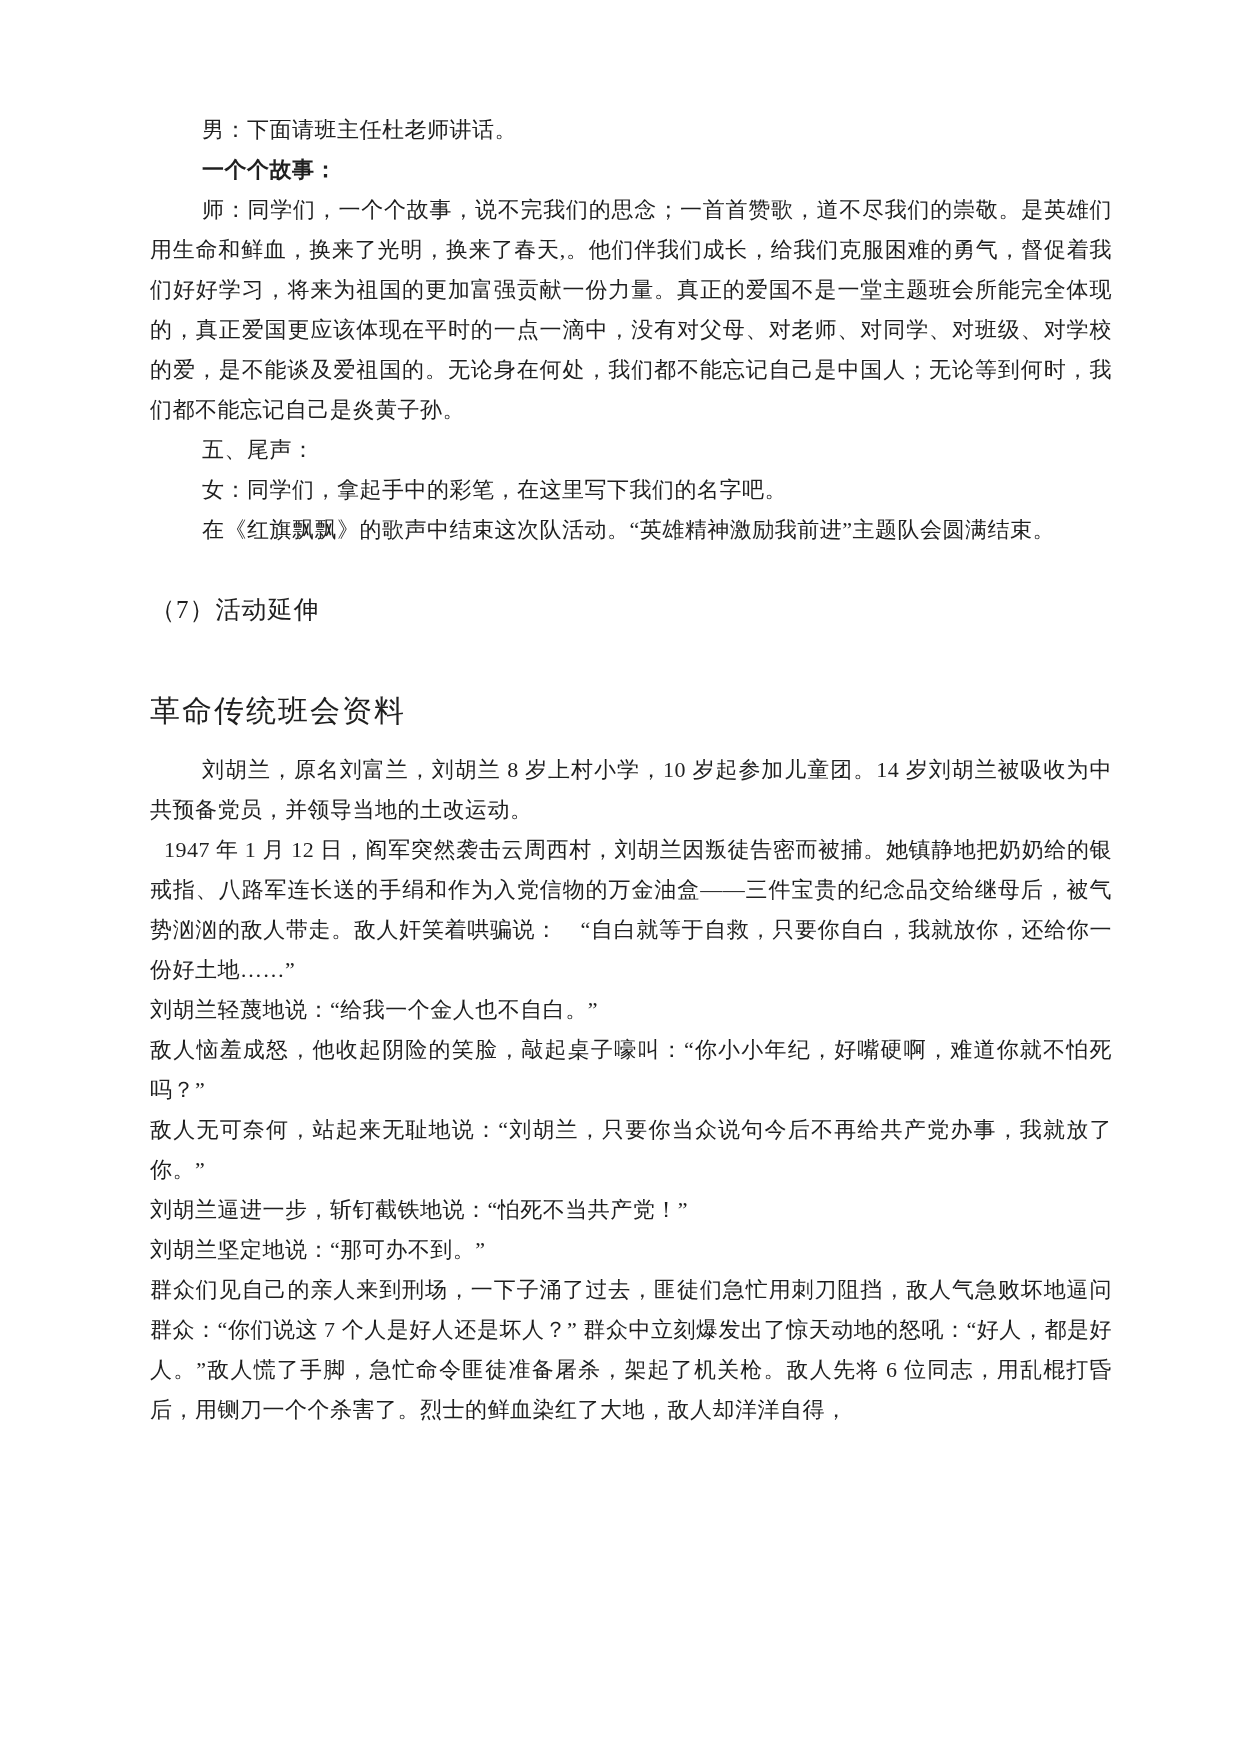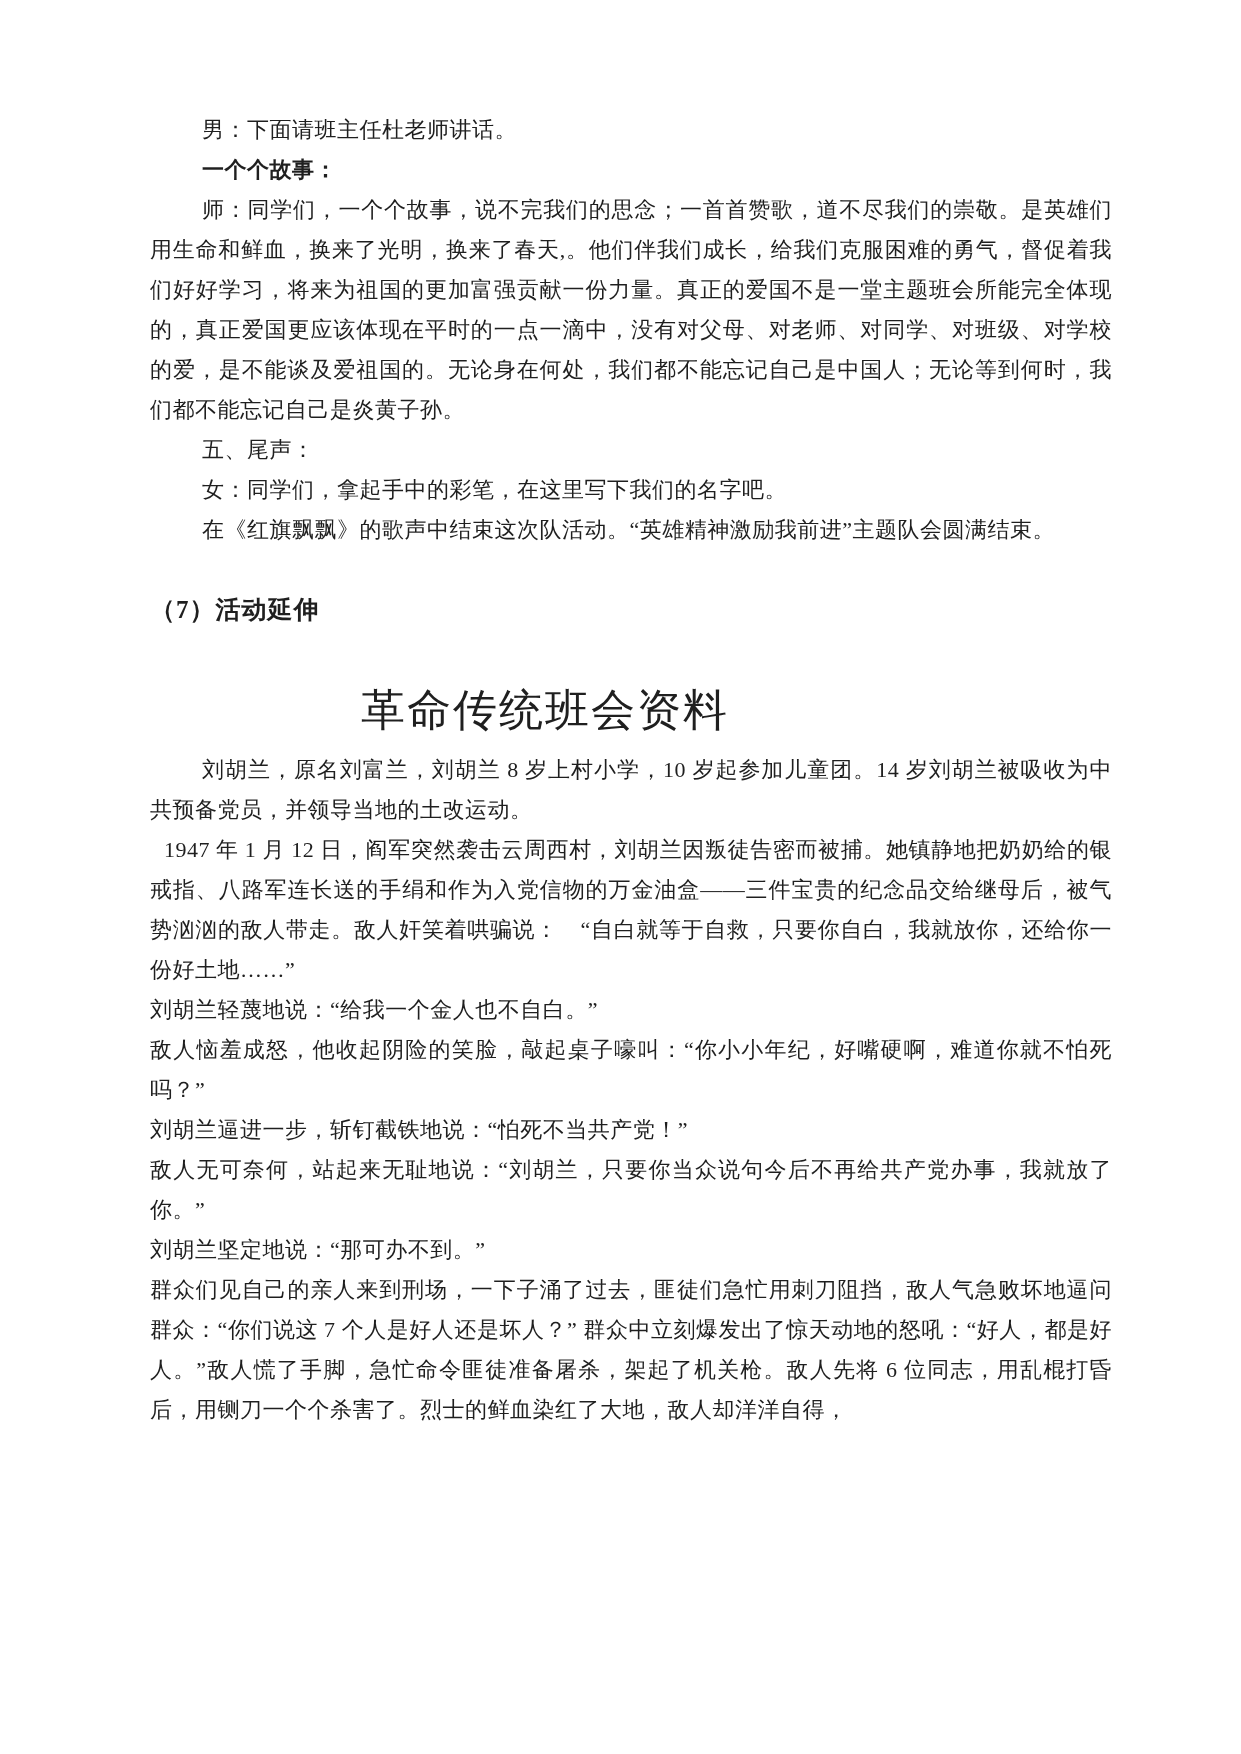--- a/index.html
+++ b/index.html
@@ -25,28 +25,28 @@
     text-align:justify;
     word-break:break-all;
     letter-spacing:0.5px;
   }
   .indent{text-indent:52px;}
   .indent-small{text-indent:14px;}
   .bold{font-weight:bold;}
   .heading7{
     font-size:25px;
     line-height:40px;
-    font-weight:bold;
+    font-weight:normal;
     margin-top:40px;
     letter-spacing:1px;
   }
   .doc-title{
-    font-size:44px;
+    font-size:30px;
     line-height:50px;
-    text-align:center;
+    text-align:left;
     margin-right:172px;   
     letter-spacing:2px;
     font-weight:normal;
   }
   .doc-title.main{margin-top:56px;}
   .doc-title.sub{margin-top:16px;}
   .story{margin-top:14px;}
 </style>
 </head>
 <body>
@@ -69,20 +69,20 @@
     <p class="heading7">（7）活动延伸</p>
 
     <h1 class="doc-title main">革命传统班会资料</h1>
 
 
     <div class="story">
       <p class="para indent">刘胡兰，原名刘富兰，刘胡兰 8 岁上村小学，10 岁起参加儿童团。14 岁刘胡兰被吸收为中共预备党员，并领导当地的土改运动。</p>
       <p class="para indent-small">1947 年 1 月 12 日，阎军突然袭击云周西村，刘胡兰因叛徒告密而被捕。她镇静地把奶奶给的银戒指、八路军连长送的手绢和作为入党信物的万金油盒——三件宝贵的纪念品交给继母后，被气势汹汹的敌人带走。敌人奸笑着哄骗说：　“自白就等于自救，只要你自白，我就放你，还给你一份好土地……”</p>
       <p class="para">刘胡兰轻蔑地说：“给我一个金人也不自白。”</p>
       <p class="para">敌人恼羞成怒，他收起阴险的笑脸，敲起桌子嚎叫：“你小小年纪，好嘴硬啊，难道你就不怕死吗？”</p>
+      <p class="para">敌人无可奈何，站起来无耻地说：“刘胡兰，只要你当众说句今后不再给共产党办事，我就放了你。”</p>
       <p class="para">刘胡兰逼进一步，斩钉截铁地说：“怕死不当共产党！”</p>
-      <p class="para">敌人无可奈何，站起来无耻地说：“刘胡兰，只要你当众说句今后不再给共产党办事，我就放了你。”</p>
       <p class="para">刘胡兰坚定地说：“那可办不到。”</p>
       <p class="para">群众们见自己的亲人来到刑场，一下子涌了过去，匪徒们急忙用刺刀阻挡，敌人气急败坏地逼问群众：“你们说这 7 个人是好人还是坏人？” 群众中立刻爆发出了惊天动地的怒吼：“好人，都是好人。”敌人慌了手脚，急忙命令匪徒准备屠杀，架起了机关枪。敌人先将 6 位同志，用乱棍打昏后，用铡刀一个个杀害了。烈士的鲜血染红了大地，敌人却洋洋自得，</p>
     </div>
 
   </div>
 </div>
 
 </body></html>

